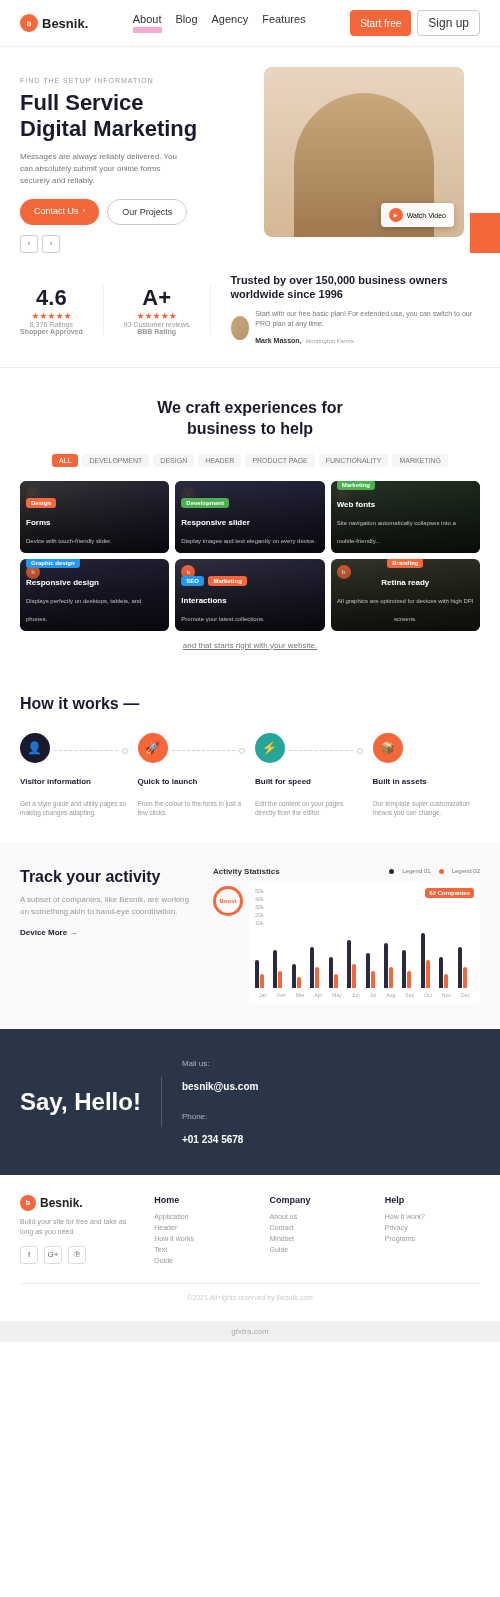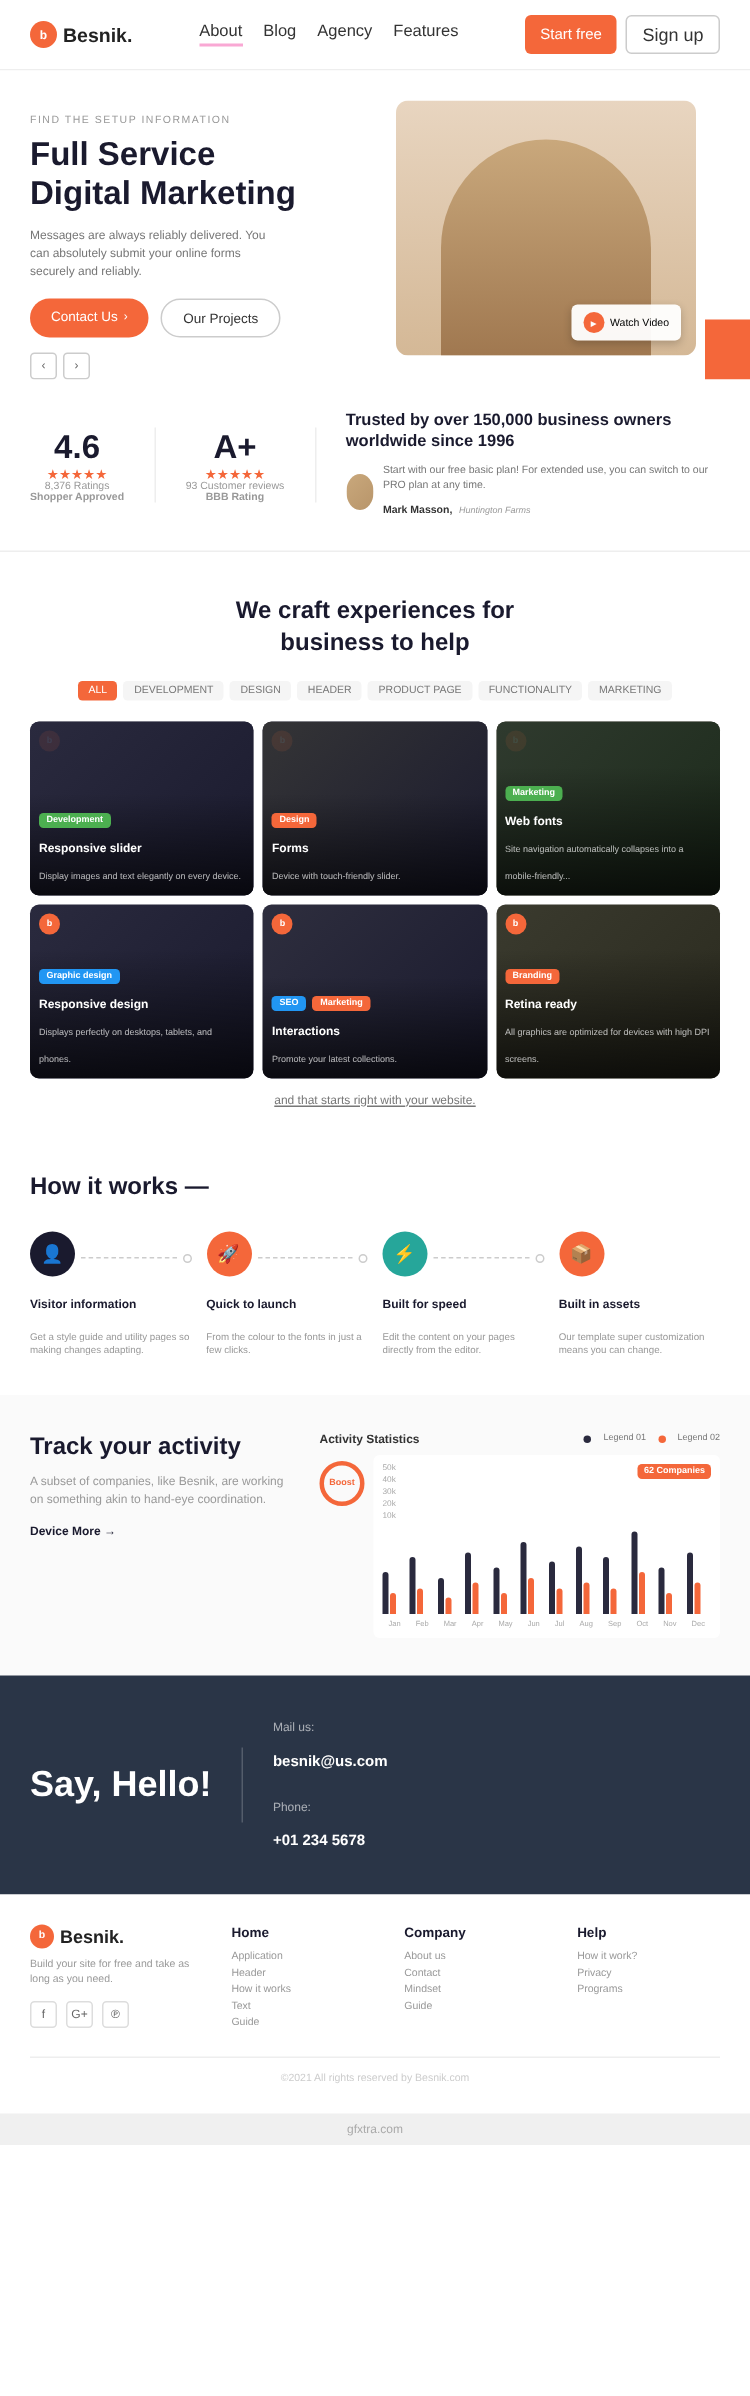--- a/index.html
+++ b/index.html
@@ -4,21 +4,21 @@
   <style>
     * { margin: 0; padding: 0; box-sizing: border-box; }
     body { font-family: 'Segoe UI', Arial, sans-serif; background: #fff; width: 500px; overflow-x: hidden; }
 
     
     nav { display: flex; align-items: center; justify-content: space-between; padding: 10px 20px; background: #fff; border-bottom: 1px solid #eee; }
     .nav-logo { display: flex; align-items: center; gap: 4px; font-weight: 700; font-size: 13px; color: #222; }
     .nav-logo-icon { width: 18px; height: 18px; background: #f4673a; border-radius: 50%; display: flex; align-items: center; justify-content: center; color: #fff; font-size: 8px; font-weight: 700; }
     .nav-links { display: flex; gap: 14px; font-size: 11px; color: #333; }
     .nav-links span { cursor: pointer; }
-    .nav-links span.active { border-bottom: 2px solid #f9a8d4; padding-bottom: 2px; }
+    .nav-links span.active { border-bottom: 6px solid #f9a8d4; padding-bottom: 2px; }
     .nav-buttons { display: flex; gap: 6px; }
     .btn-start { background: #f4673a; color: #fff; border: none; padding: 5px 10px; border-radius: 4px; font-size: 10px; cursor: pointer; }
     .btn-signup { background: #fff; color: #333; border: 1px solid #ccc; padding: 5px 10px; border-radius: 4px; font-size: 12px; cursor: pointer; }
 
     
     .hero { display: flex; position: relative; background: #fff; min-height: 180px; overflow: hidden; padding: 20px 36px 0 20px; }
     .hero-text { flex: 1; padding-top: 10px; z-index: 2; }
     .hero-label { font-size: 7px; color: #999; letter-spacing: 1px; text-transform: uppercase; margin-bottom: 6px; }
     .hero-desc { font-size: 8px; color: #777; line-height: 1.5; max-width: 160px; margin-bottom: 12px; }
     .hero-btns { display: flex; gap: 8px; margin-bottom: 10px; }
@@ -48,21 +48,21 @@
     .user-name { font-size: 7px; color: #333; font-weight: 600; }
     .user-company { font-size: 6px; color: #999; font-style: italic; }
 
     
     .craft { padding: 30px 20px 20px; background: #fff; }
     .craft-title { font-size: 16px; font-weight: 800; color: #1a1a2e; text-align: center; line-height: 1.3; margin-bottom: 14px; }
     .filter-tabs { display: flex; gap: 4px; justify-content: center; margin-bottom: 14px; flex-wrap: wrap; }
     .filter-tab { background: #f5f5f5; color: #777; border: none; padding: 3px 7px; border-radius: 3px; font-size: 7px; cursor: pointer; }
     .filter-tab.active { background: #f4673a; color: #fff; }
     .grid { display: grid; grid-template-columns: 1fr 1fr 1fr; gap: 6px; }
-    .grid-item { border-radius: 6px; overflow: hidden; position: relative; height: 116px; background: #2a2a3e; }
+    .grid-item { border-radius: 6px; overflow: hidden; position: relative; height: 72px; background: #2a2a3e; }
     .grid-bg-1 { background: linear-gradient(135deg, #2a2a3e 0%, #1a1a2e 100%); }
     .grid-bg-2 { background: linear-gradient(135deg, #2e2e3e 0%, #1a1a2e 100%); }
     .grid-bg-3 { background: linear-gradient(135deg, #3a3a2e 0%, #2a2a1e 100%); }
     .grid-item-overlay { position: absolute; bottom: 0; left: 0; right: 0; padding: 6px; background: linear-gradient(transparent, rgba(0,0,0,0.7)); }
     .grid-tag { display: inline-block; padding: 2px 5px; border-radius: 3px; font-size: 6px; font-weight: 600; margin-bottom: 3px; color: #fff; }
     .tag-green { background: #4caf50; }
     .tag-orange { background: #f4673a; }
     .tag-blue { background: #2196f3; }
     .grid-item-title { font-size: 8px; font-weight: 700; color: #fff; margin-bottom: 2px; }
     .grid-item-desc { font-size: 6px; color: rgba(255,255,255,0.7); line-height: 1.3; }
@@ -227,40 +227,40 @@
     <button class="filter-tab active">ALL</button>
     <button class="filter-tab">DEVELOPMENT</button>
     <button class="filter-tab">DESIGN</button>
     <button class="filter-tab">HEADER</button>
     <button class="filter-tab">PRODUCT PAGE</button>
     <button class="filter-tab">FUNCTIONALITY</button>
     <button class="filter-tab">MARKETING</button>
   </div>
   <div class="grid">
 
+    <div class="grid-item grid-bg-2">
+      <div class="grid-logo">b</div>
+      <div style="position:absolute;top:0;left:0;width:100%;height:100%;background:linear-gradient(135deg,#353535,#1a1a2e);opacity:0.9;"></div>
+      <div class="grid-item-overlay">
+        <span class="grid-tag tag-orange">Design</span><br>
+        <span class="grid-item-title">Forms</span><br>
+        <span class="grid-item-desc">Device with touch-friendly slider.</span>
+      </div>
+    </div>
+
     <div class="grid-item grid-bg-1">
       <div class="grid-logo">b</div>
       <div style="position:absolute;top:0;left:0;width:100%;height:100%;background:linear-gradient(135deg,#2a2a3e,#1a1a2e);opacity:0.9;"></div>
       <div class="grid-item-overlay">
         <span class="grid-tag tag-green">Development</span><br>
         <span class="grid-item-title">Responsive slider</span><br>
         <span class="grid-item-desc">Display images and text elegantly on every device.</span>
       </div>
     </div>
 
-    <div class="grid-item grid-bg-2">
-      <div class="grid-logo">b</div>
-      <div style="position:absolute;top:0;left:0;width:100%;height:100%;background:linear-gradient(135deg,#353535,#1a1a2e);opacity:0.9;"></div>
-      <div class="grid-item-overlay">
-        <span class="grid-tag tag-orange">Design</span><br>
-        <span class="grid-item-title">Forms</span><br>
-        <span class="grid-item-desc">Device with touch-friendly slider.</span>
-      </div>
-    </div>
-
     <div class="grid-item grid-bg-3">
       <div class="grid-logo">b</div>
       <div style="position:absolute;top:0;left:0;width:100%;height:100%;background:linear-gradient(135deg,#2e3a2e,#1a2a1a);opacity:0.9;"></div>
       <div class="grid-item-overlay">
         <span class="grid-tag tag-green">Marketing</span><br>
         <span class="grid-item-title">Web fonts</span><br>
         <span class="grid-item-desc">Site navigation automatically collapses into a mobile-friendly...</span>
       </div>
     </div>
 
@@ -276,21 +276,21 @@
     <div class="grid-item" style="background:linear-gradient(135deg,#2e2e3e,#1a1a2e);">
       <div class="grid-logo">b</div>
       <div class="grid-item-overlay">
         <span class="grid-tag tag-blue">SEO</span>
         <span class="grid-tag tag-orange">Marketing</span><br>
         <span class="grid-item-title">Interactions</span><br>
         <span class="grid-item-desc">Promote your latest collections.</span>
       </div>
     </div>
 
-    <div class="grid-item" style="background:linear-gradient(135deg,#3a3a2e,#2a2a1e);">
+    <div class="grid-item" style="background:linear-gradient(135deg,#3a3a2e,#2a2a1e);text-align:center;">
       <div class="grid-logo">b</div>
       <div class="grid-item-overlay">
         <span class="grid-tag tag-orange">Branding</span><br>
         <span class="grid-item-title">Retina ready</span><br>
         <span class="grid-item-desc">All graphics are optimized for devices with high DPI screens.</span>
       </div>
     </div>
 
   </div>
   <div class="craft-link">and that starts right with your website.</div>

